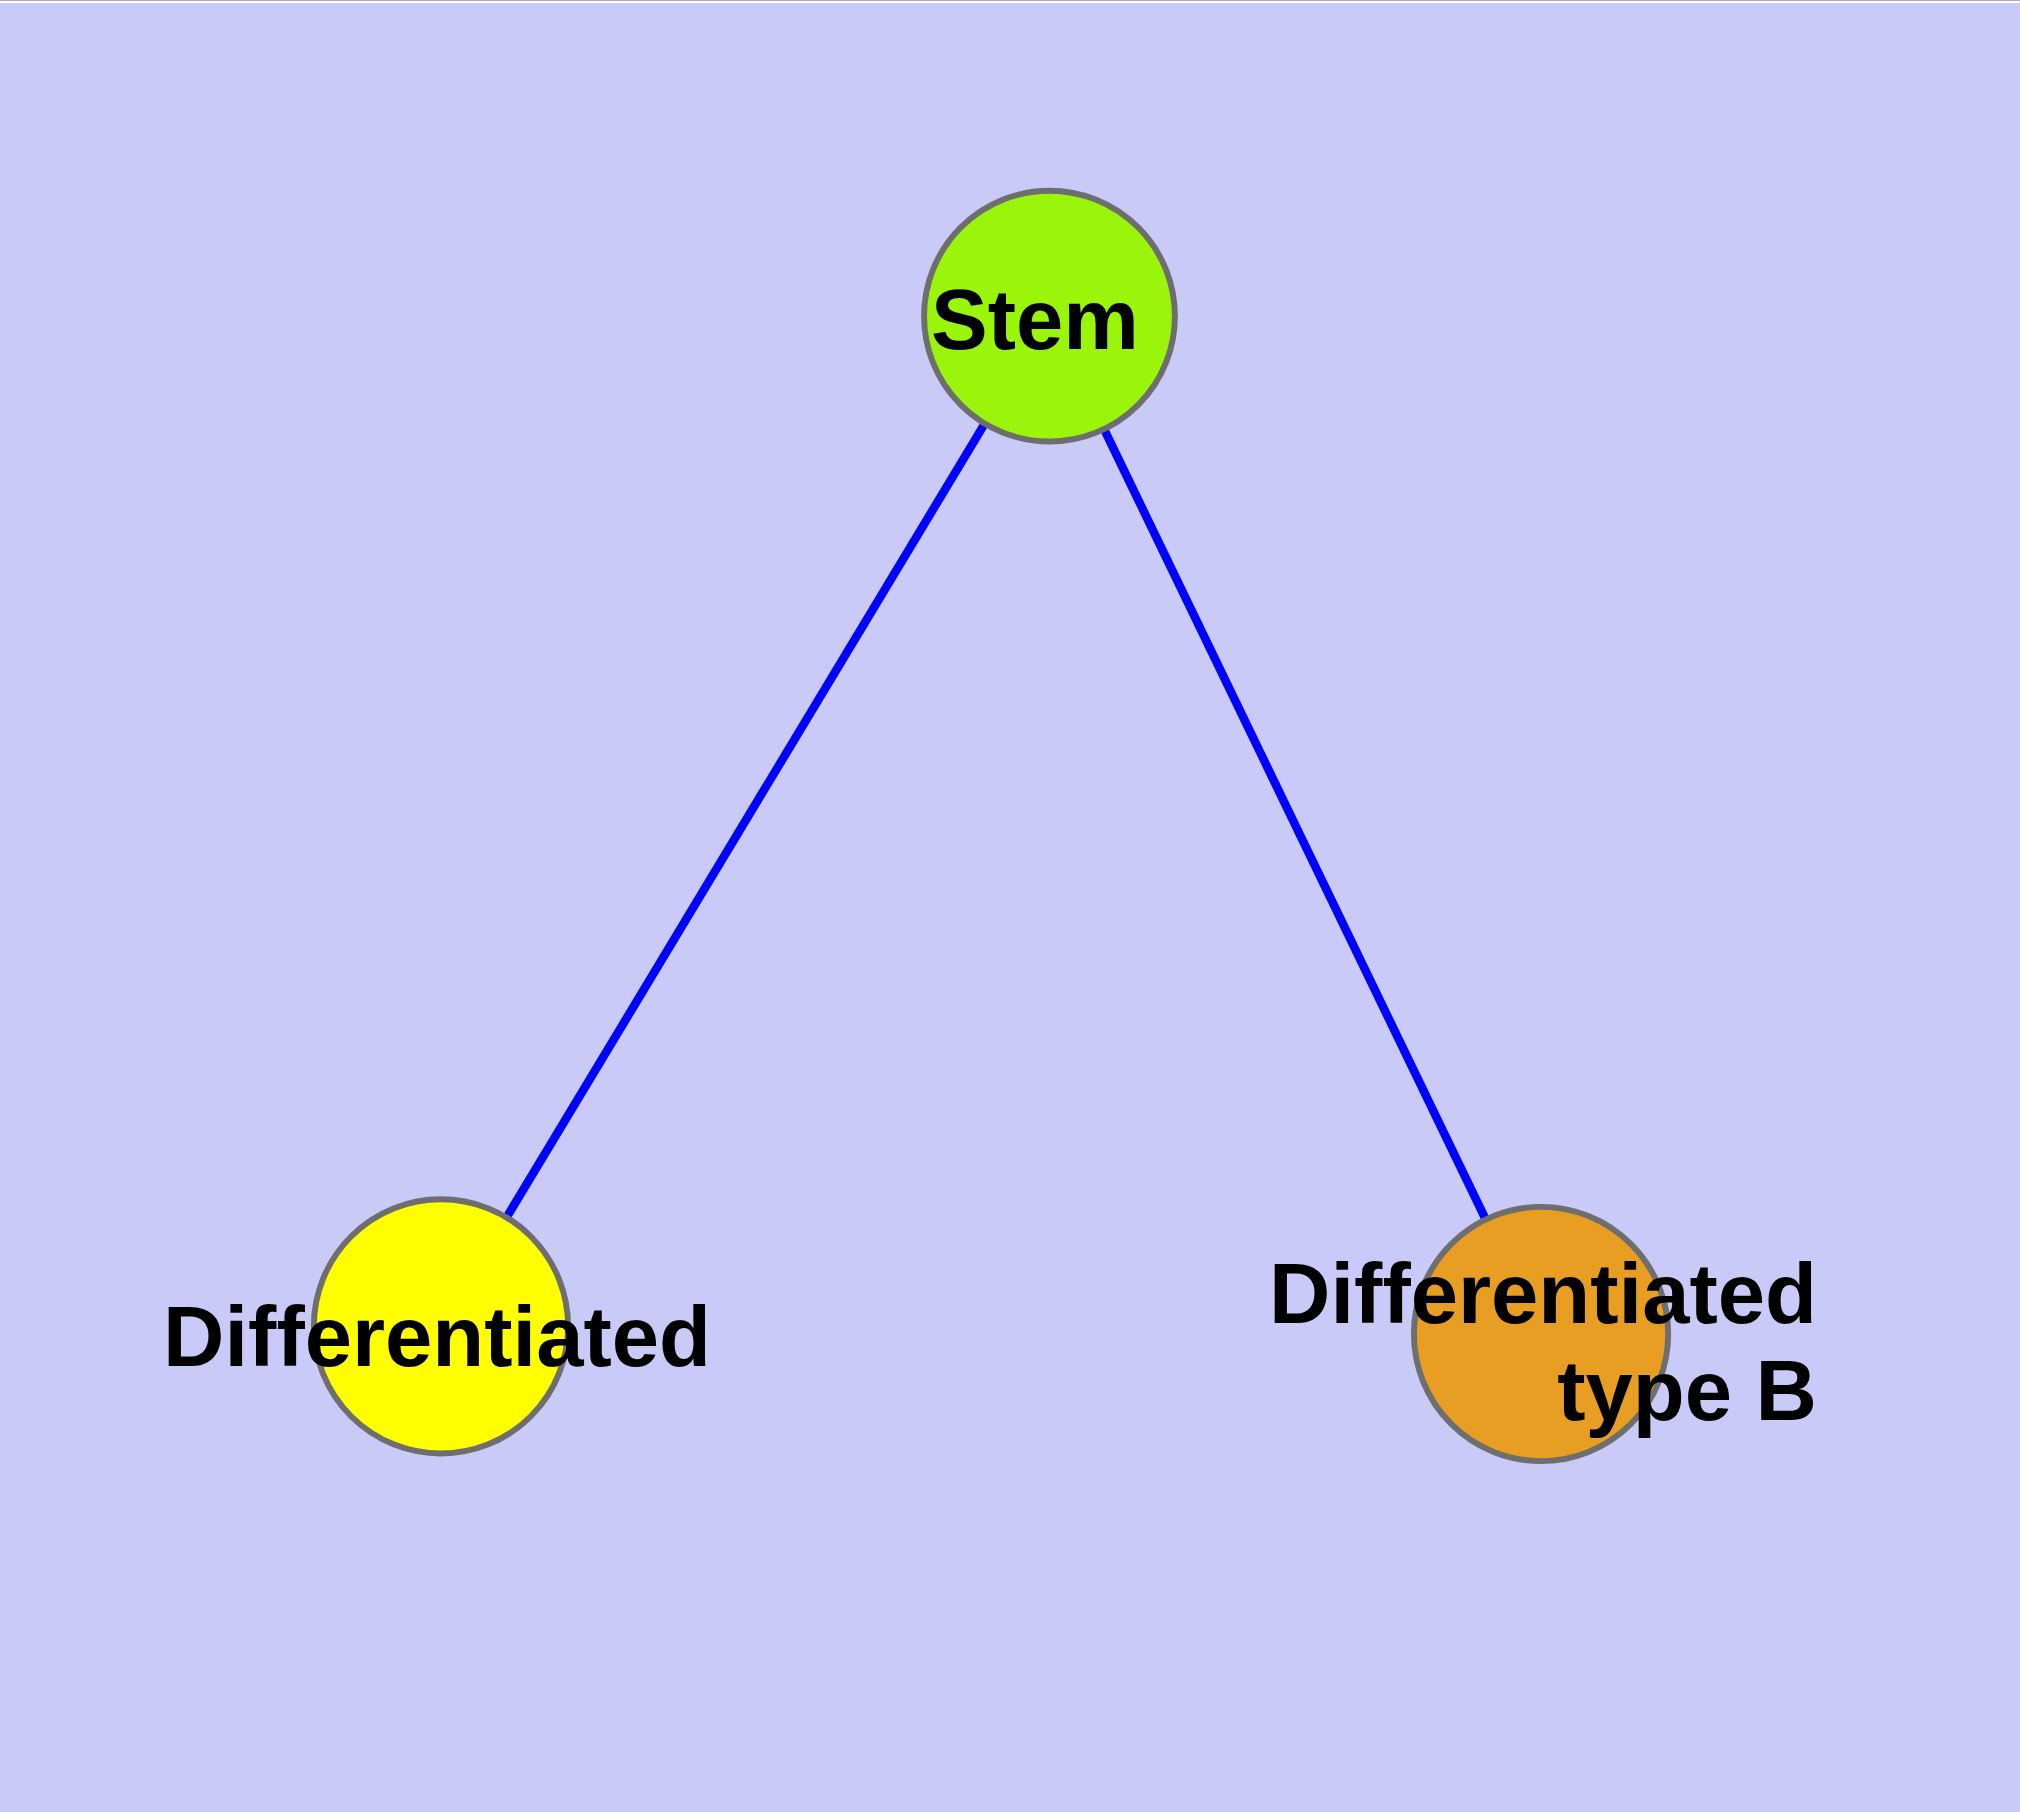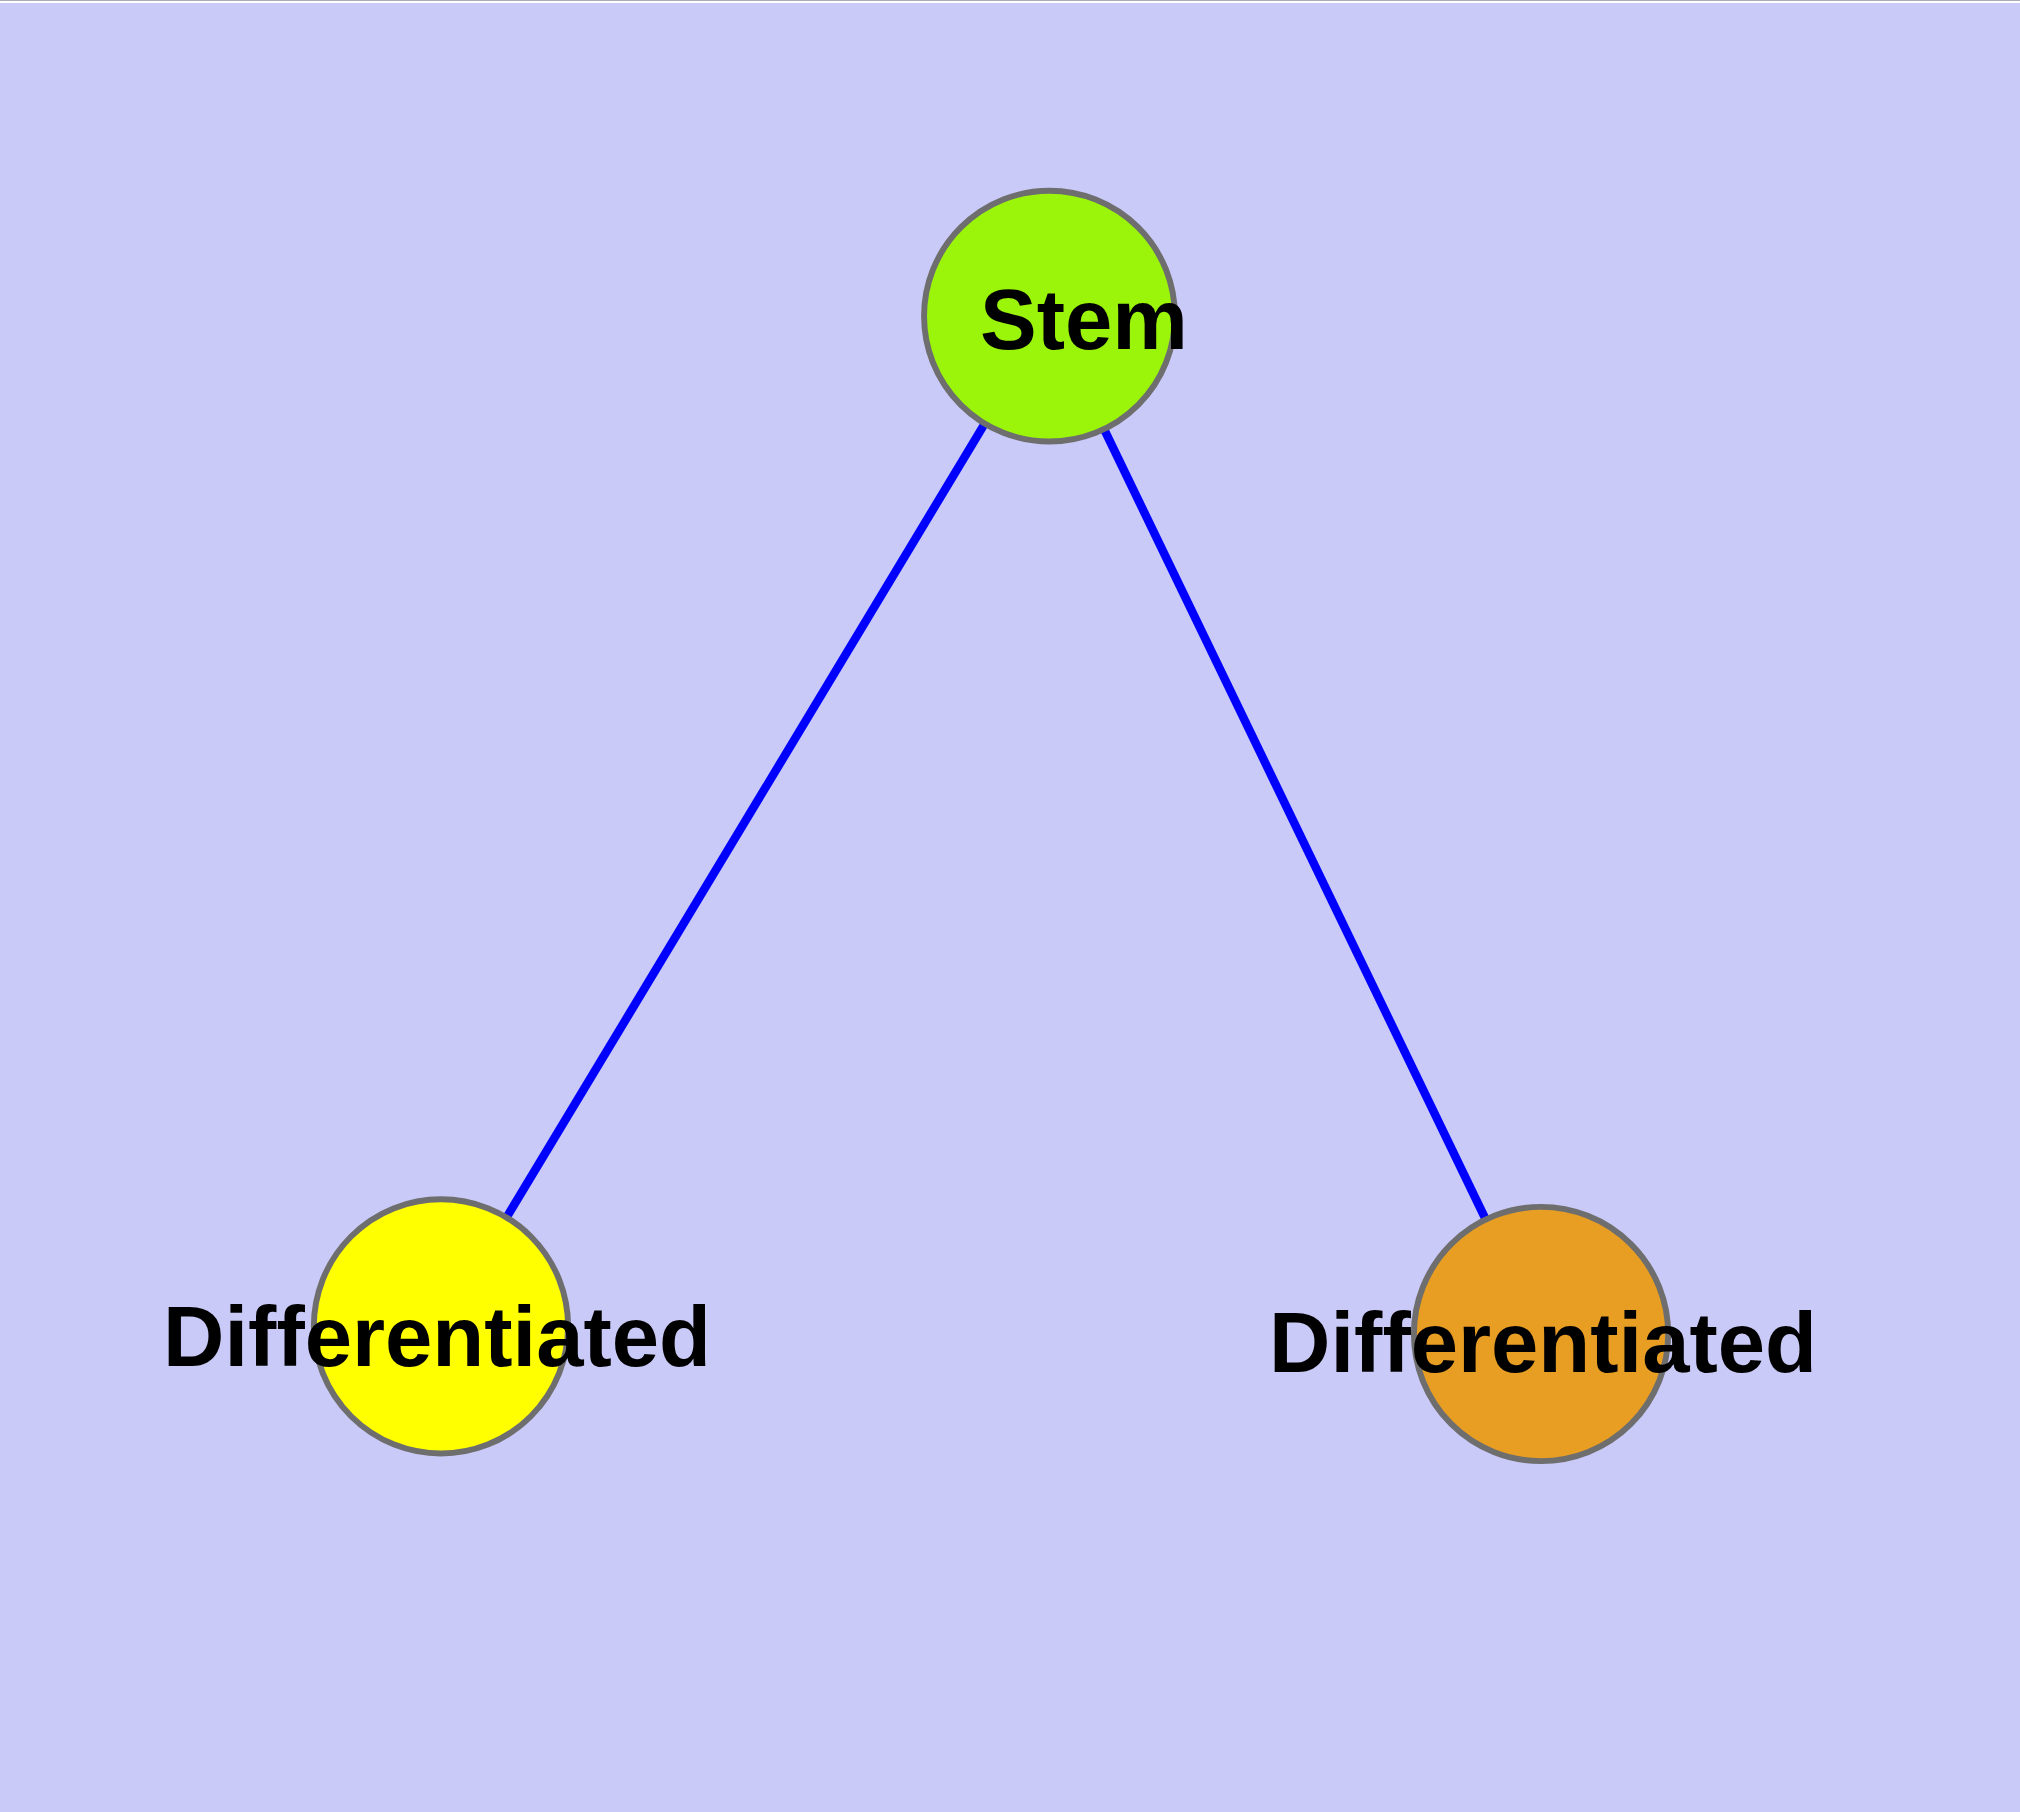--- a/index.html
+++ b/index.html
@@ -50,21 +50,21 @@
     position: absolute;
     transform: translate(-50%, -50%);
     color: #000000;
     font-weight: bold;
     font-size: 85px;
     line-height: 97px;
     text-align: center;
     white-space: nowrap;
     letter-spacing: 0px;
   }
-  .label-stem   { left: 1084px; top: 319px; }
+  .label-stem   { left: 1035px; top: 319px; }
   .label-type-a { left: 437px;  top: 1336px; }
   .label-type-b { left: 1543px; top: 1342px; }
   .label-line { display: block; text-align: right; }
 </style>
 </head>
 <body>
 
 <div class="canvas">
 
   <div class="top-hairline"></div>
@@ -81,16 +81,17 @@
   </svg>
 
   <div class="node-label label-stem">Stem</div>
 
   <div class="node-label label-type-a">
     <span class="label-line">Differentiated</span>
   </div>
 
   <div class="node-label label-type-b">
     <span class="label-line">Differentiated</span>
+    <span class="label-line">type B</span>
   </div>
 
 </div>
 
 
 </body></html>

